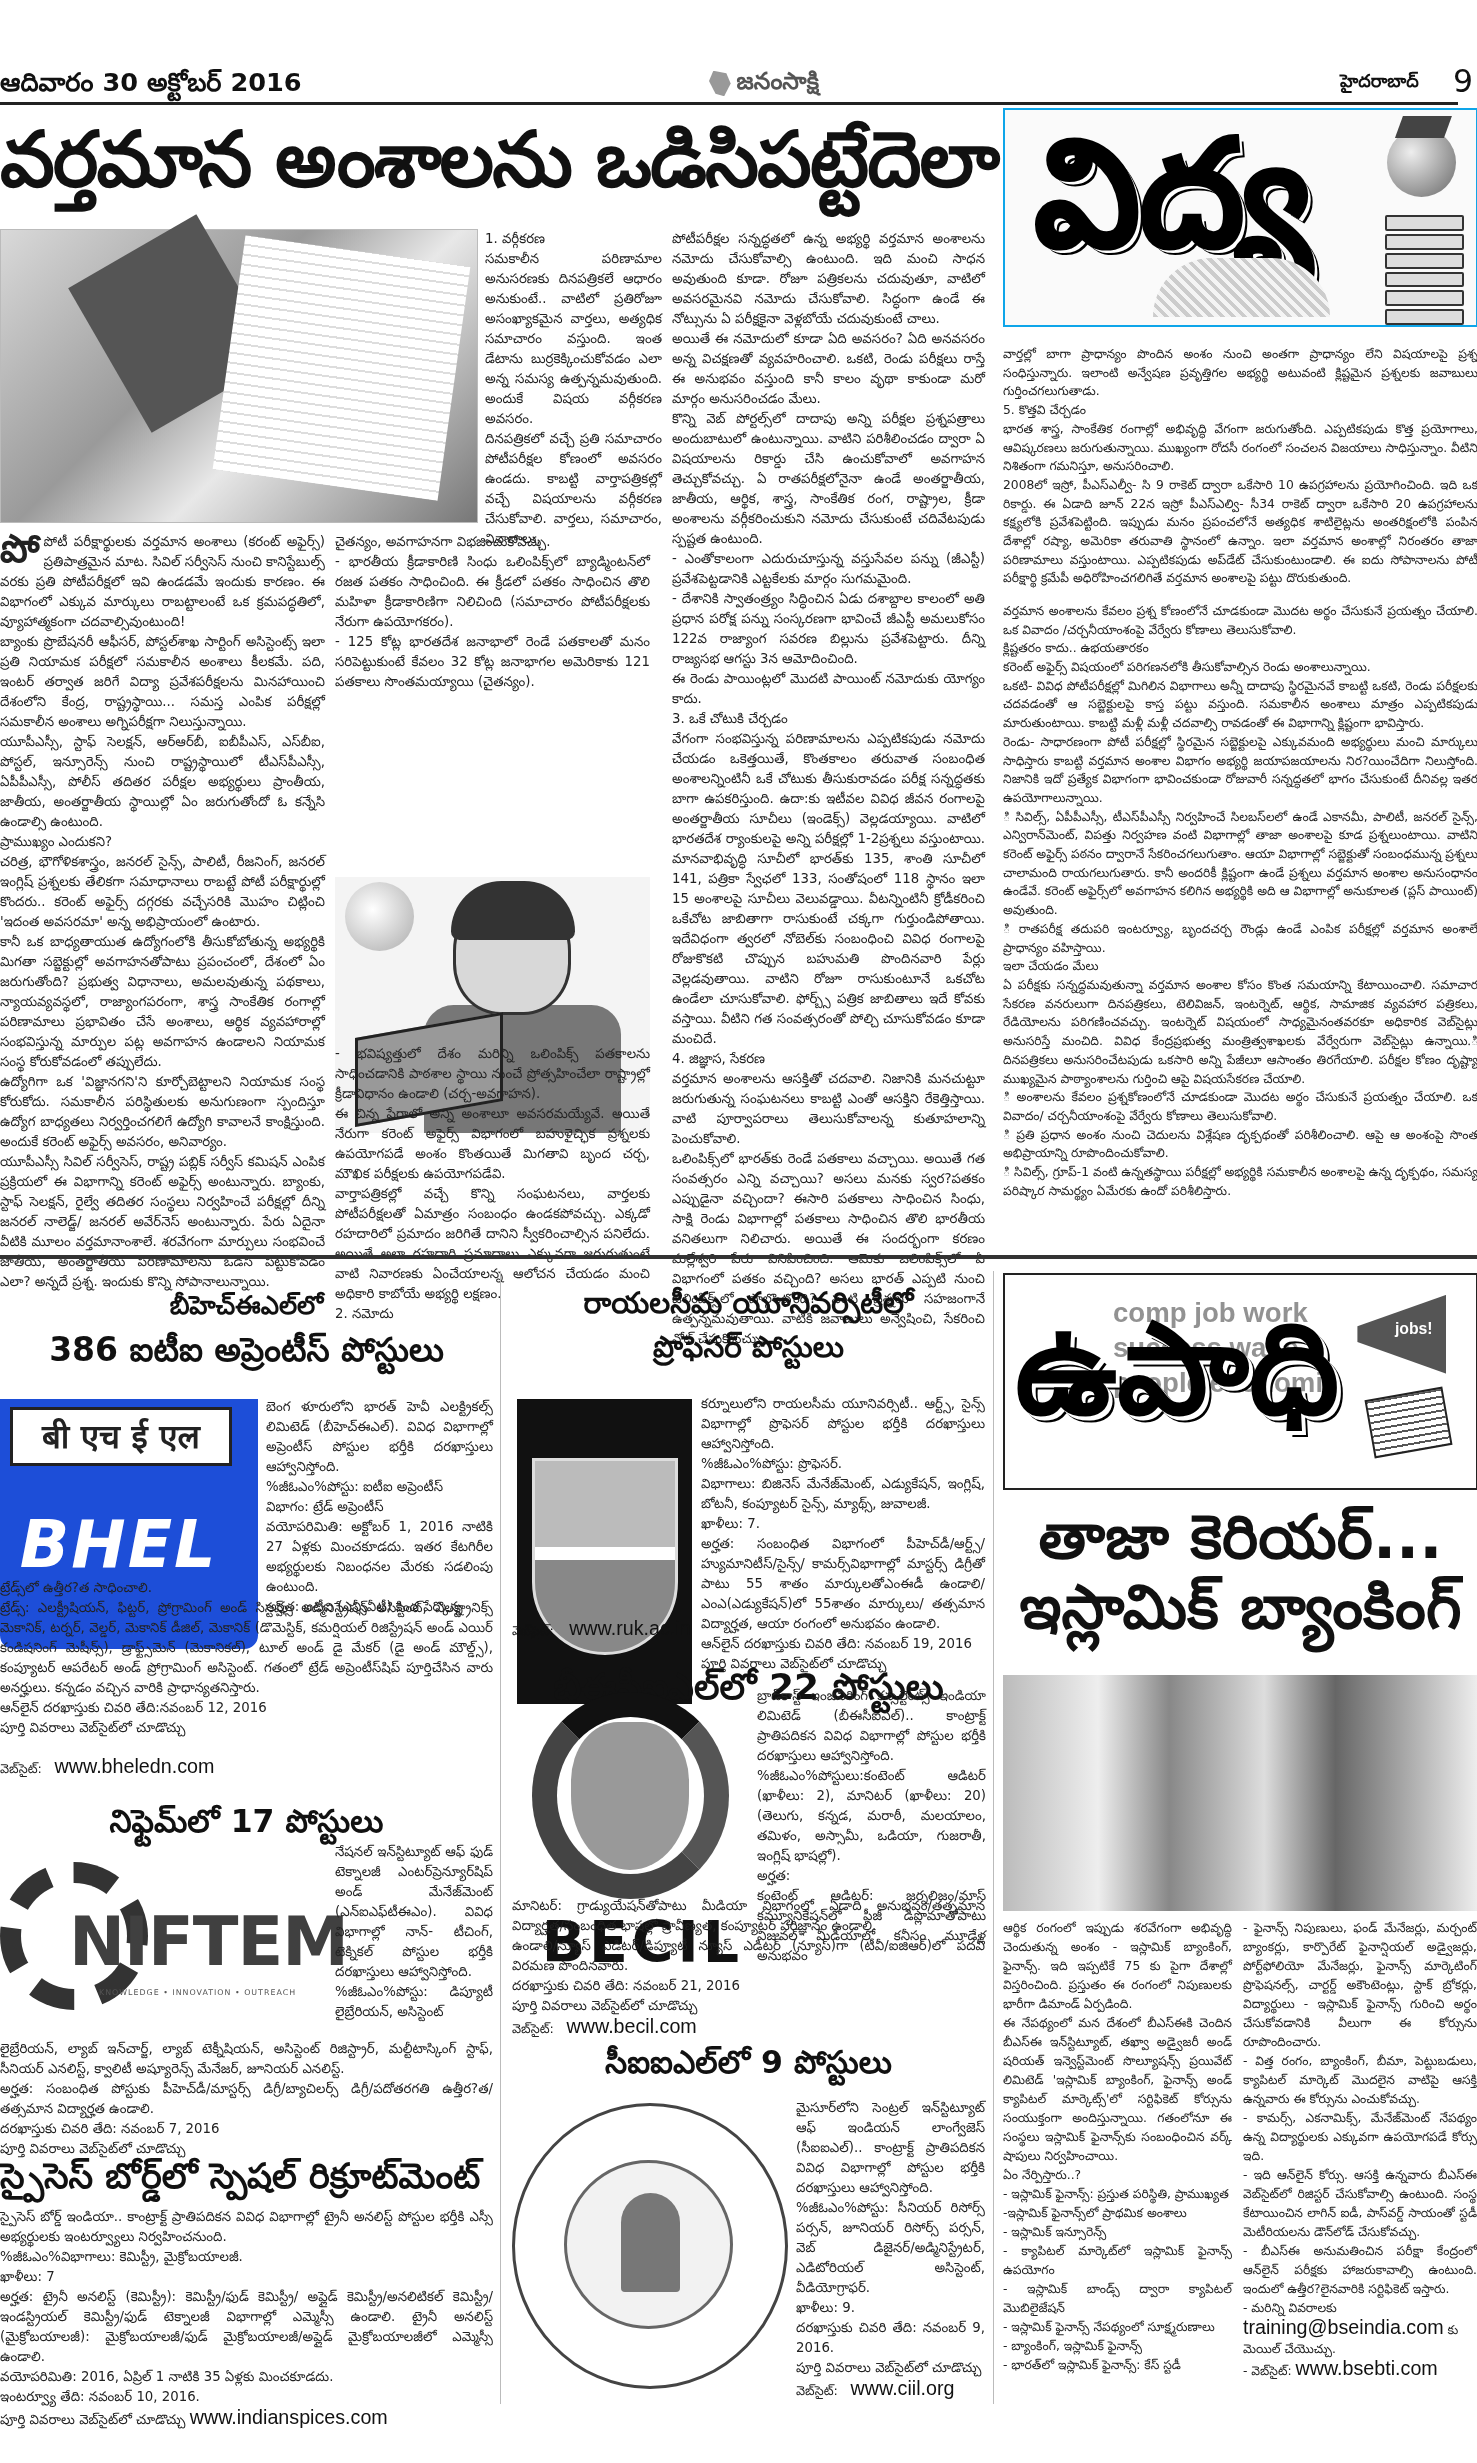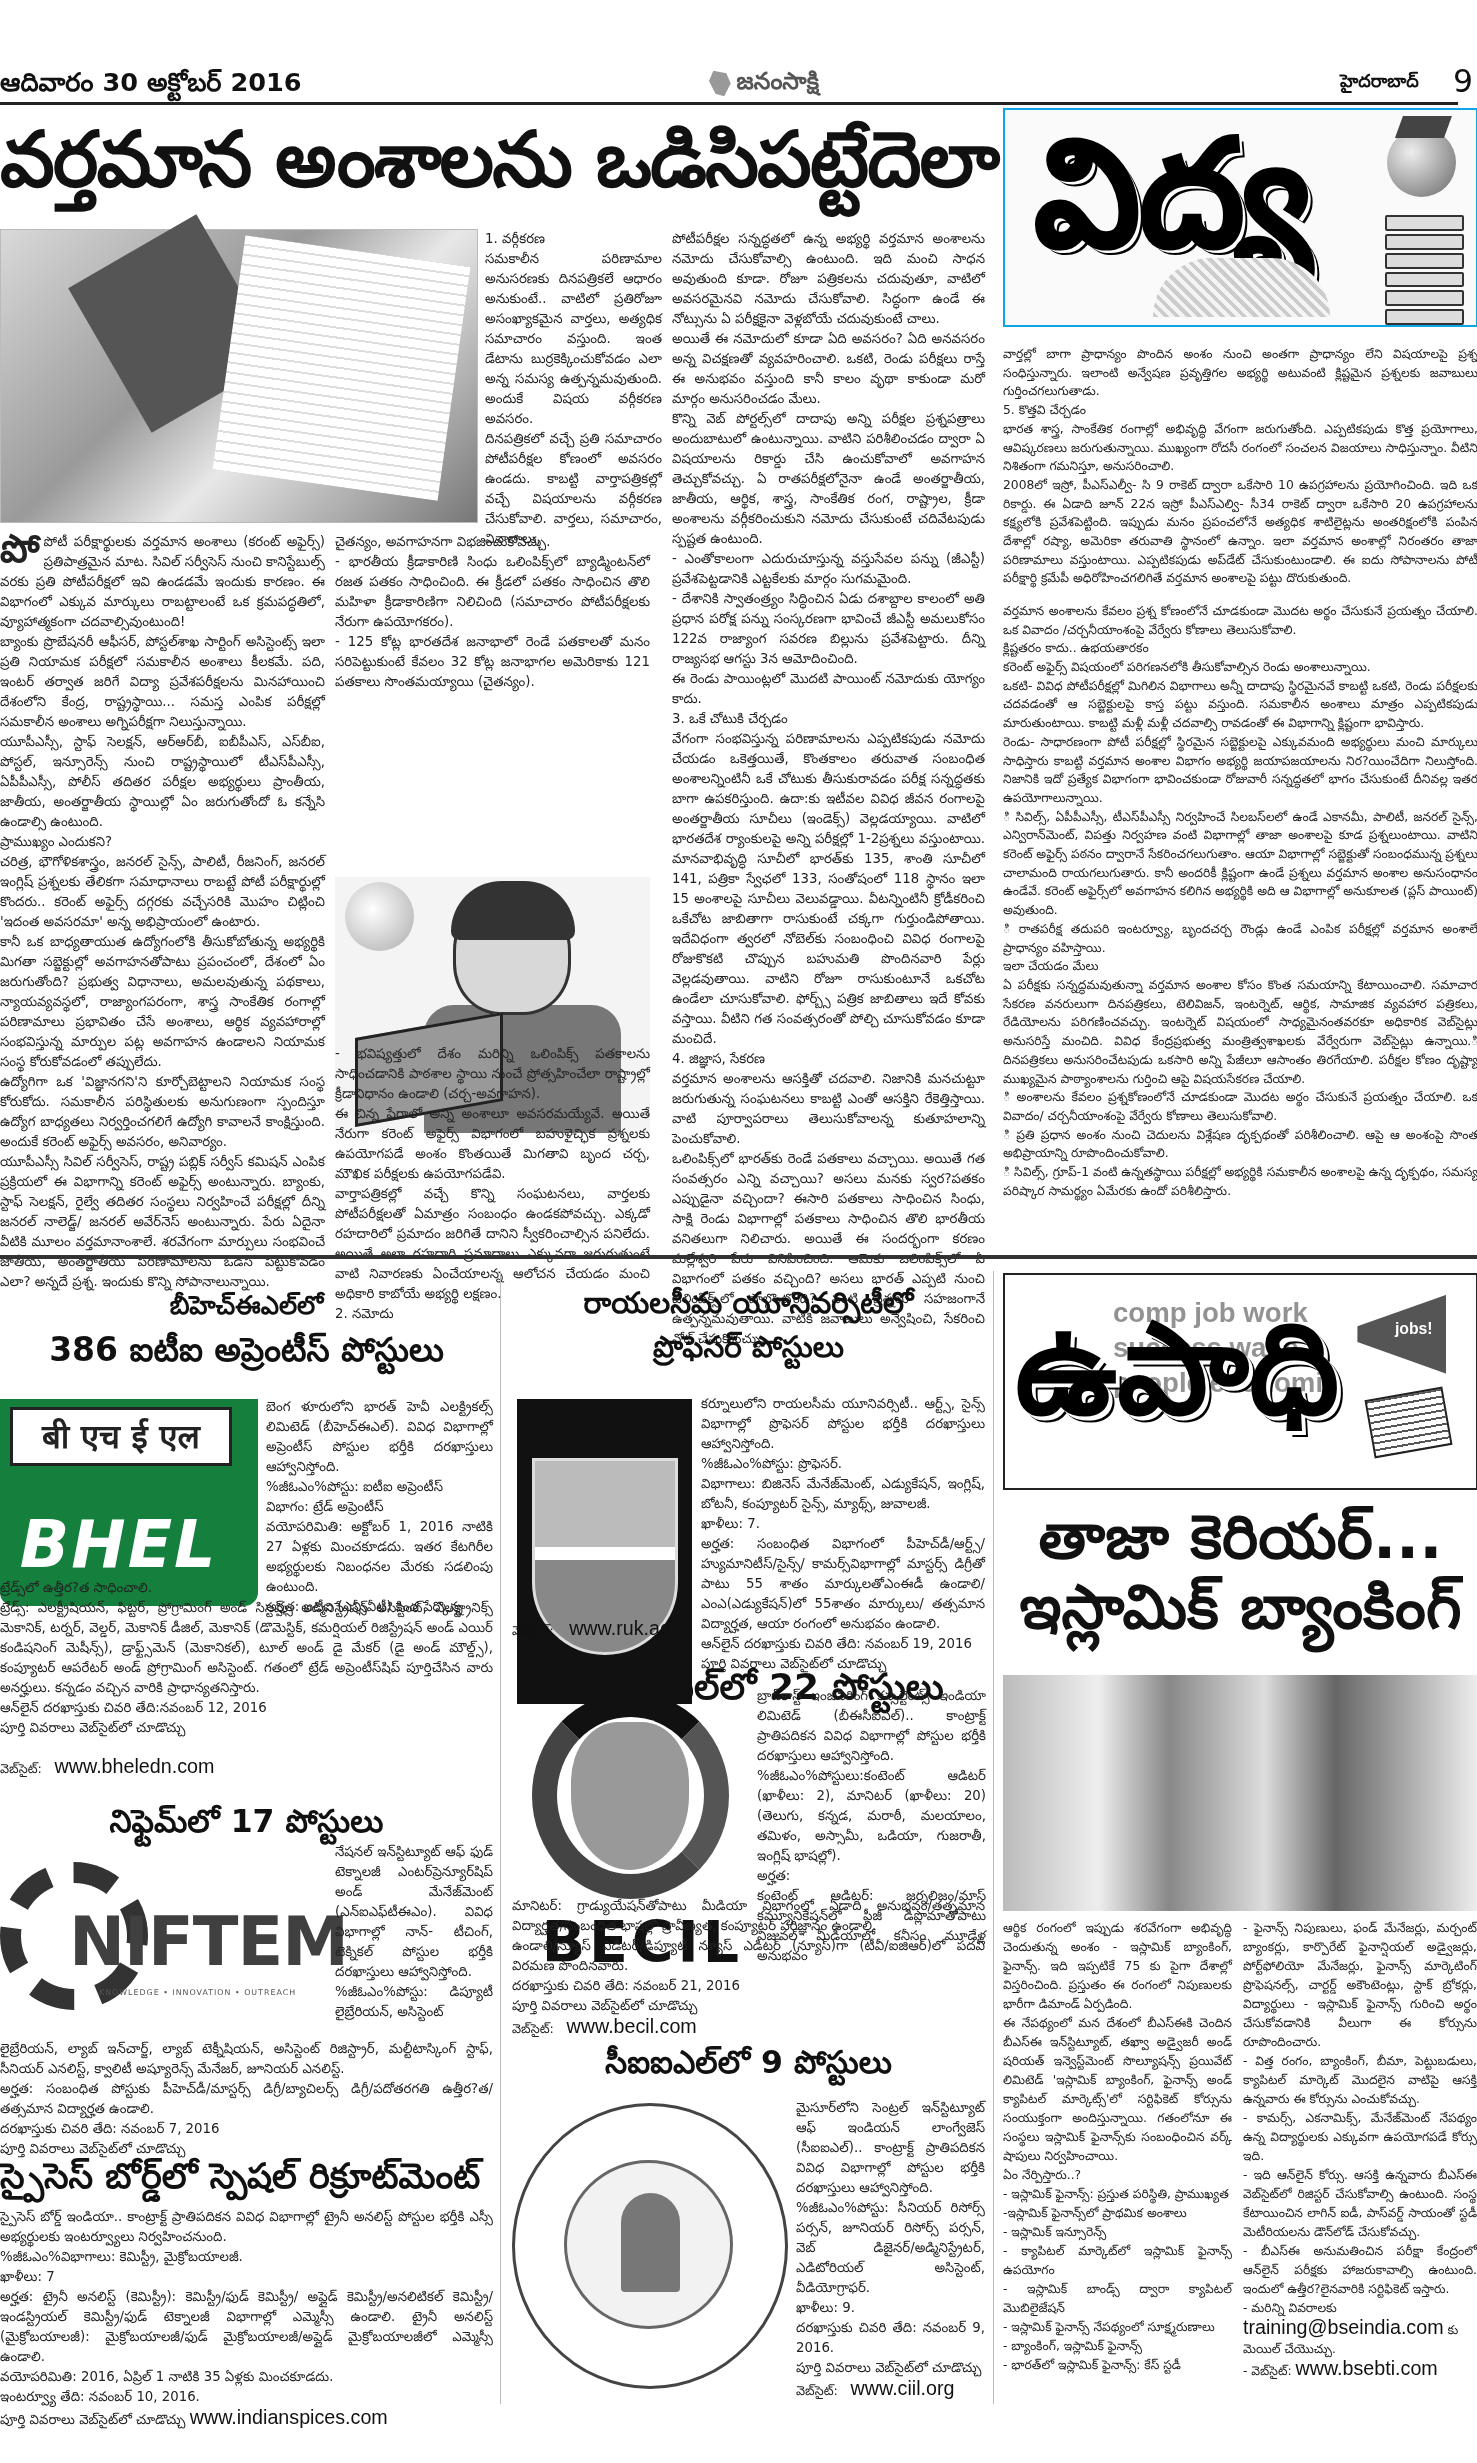--- a/index.html
+++ b/index.html
@@ -44,21 +44,21 @@
   .sec-head { font-weight: bold; text-align: center; line-height: 1.2; }
   .h-bhel { left: 0; top: 1290px; width: 493px; font-size: 25.6px; }
   .h-bhel2 { left: 0; top: 1330px; width: 493px; font-size: 33px; }
   .h-ruk { left: 512px; top: 1286px; width: 473px; font-size: 29.6px; }
   .h-ruk2 { left: 512px; top: 1330px; width: 473px; font-size: 29.6px; }
   .h-niftem { left: 0; top: 1803px; width: 493px; font-size: 31.5px; }
   .h-becil { left: 512px; top: 1665px; width: 473px; font-size: 36px; }
   .h-ciil { left: 512px; top: 2044px; width: 473px; font-size: 31.5px; }
   .h-spices { left: 0; top: 2155px; width: 493px; font-size: 35px; text-align: left; }
   .h-career { left: 1003px; top: 1502px; width: 475px; font-size: 61px; line-height: 1.15; }
-  .logo-bhel { left: 0; top: 1399px; width: 258px; height: 207px; background: #15803d; border-radius: 0 0 13.8px 13.8px; }
+  .logo-bhel { left: 0; top: 1399px; width: 258px; height: 250px; background: #1d4ed8; border-radius: 0 0 13.8px 13.8px; }
   .logo-bhel .top { position:absolute; left: 9.9px; top: 7.9px; width: 222px; height: 59px; background: #fff; border: 3px solid #222; color:#222; font-size: 33px; font-weight: bold; text-align:center; line-height: 53px; }
   .logo-bhel .name { position:absolute; left: 19.7px; top: 108px; color: #fff; font-size: 65px; font-weight: 900; font-style: italic; letter-spacing: 2px; }
   .logo-ruk { left: 517px; top: 1399px; width: 175px; height: 305px; background: #111; }
   .logo-ruk .shield { position:absolute; left: 14.8px; top: 59px; width: 146px; height: 197px; background: linear-gradient(#bbb 0 45%, #fff 45% 52%, #888 52%); border-radius: 0 0 73px 73px; border: 3px solid #ddd; }
   .logo-becil { left: 522px; top: 1692px; width: 227px; height: 296px; }
   .logo-becil .ring { position:absolute; left: 9.9px; top: 0; width: 197px; height: 207px; border-radius: 50%; border: 25.6px solid #444; border-top-color: #111; border-right-color:#555; }
   .logo-becil .globe { position:absolute; left: 49px; top: 29.6px; width: 118px; height: 148px; background: #999; border-radius: 40% 40% 50% 50%; }
   .logo-becil .txt { position:absolute; left: 19.7px; top: 217px; font-size: 57px; font-weight: 900; letter-spacing: 3.9px; color:#111; }
   .logo-niftem { left: 0; top: 1842px; width: 315px; height: 197px; }
   .logo-niftem .gear { position:absolute; left: 0; top: 19.7px; width: 148px; height: 148px; border-radius: 50%; border: 21.7px dashed #333; }

